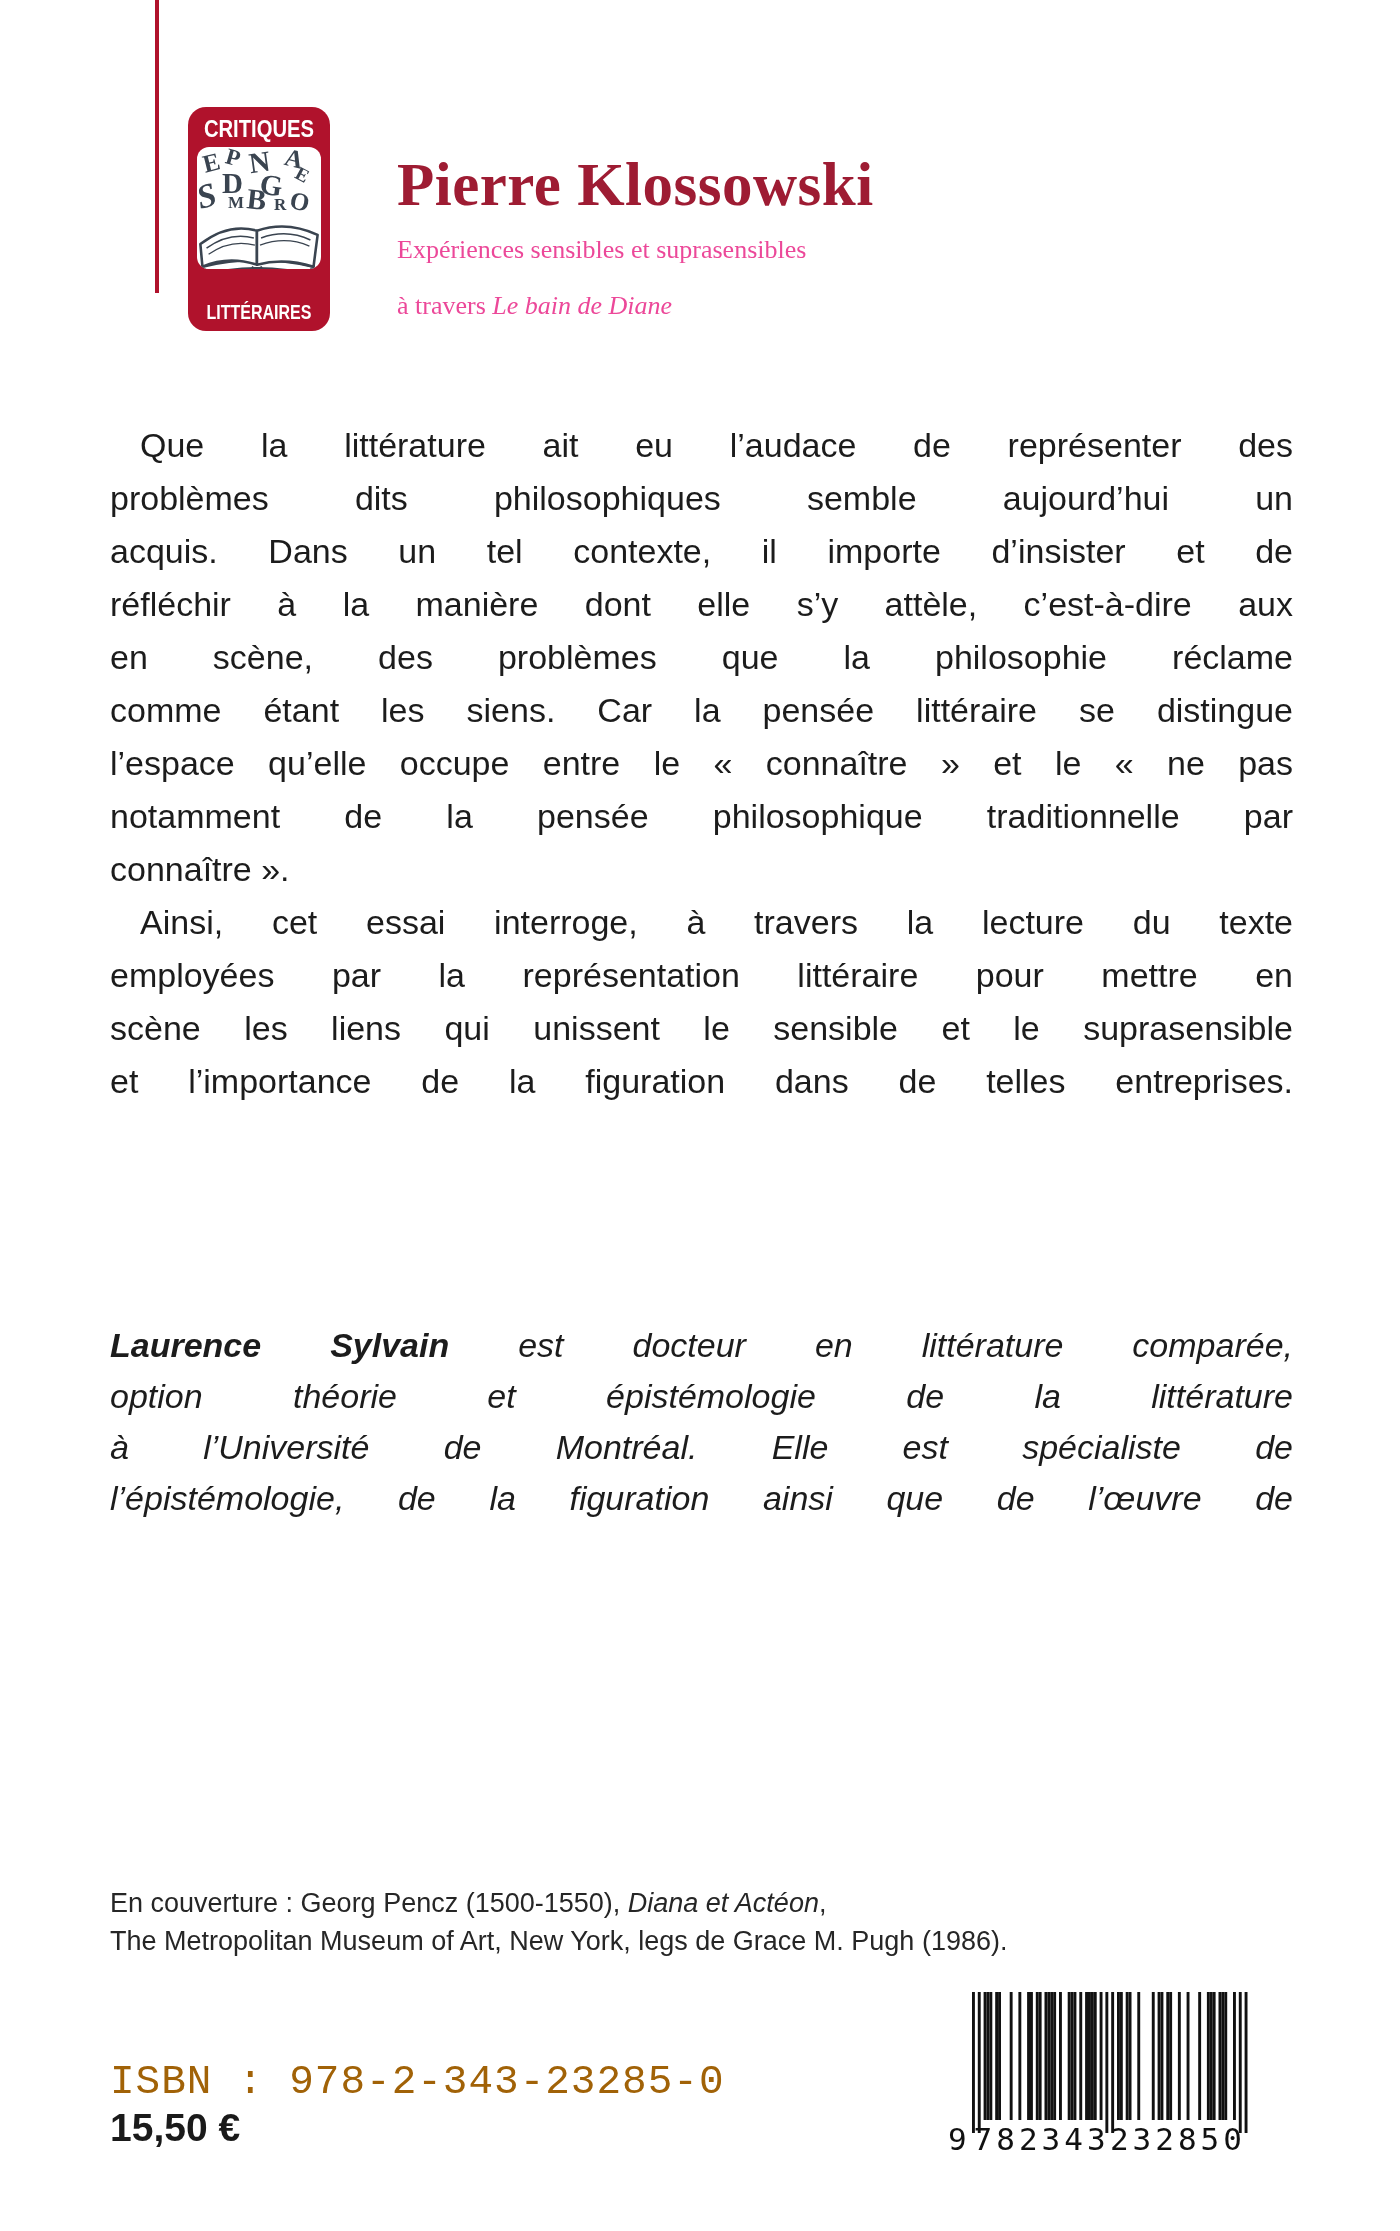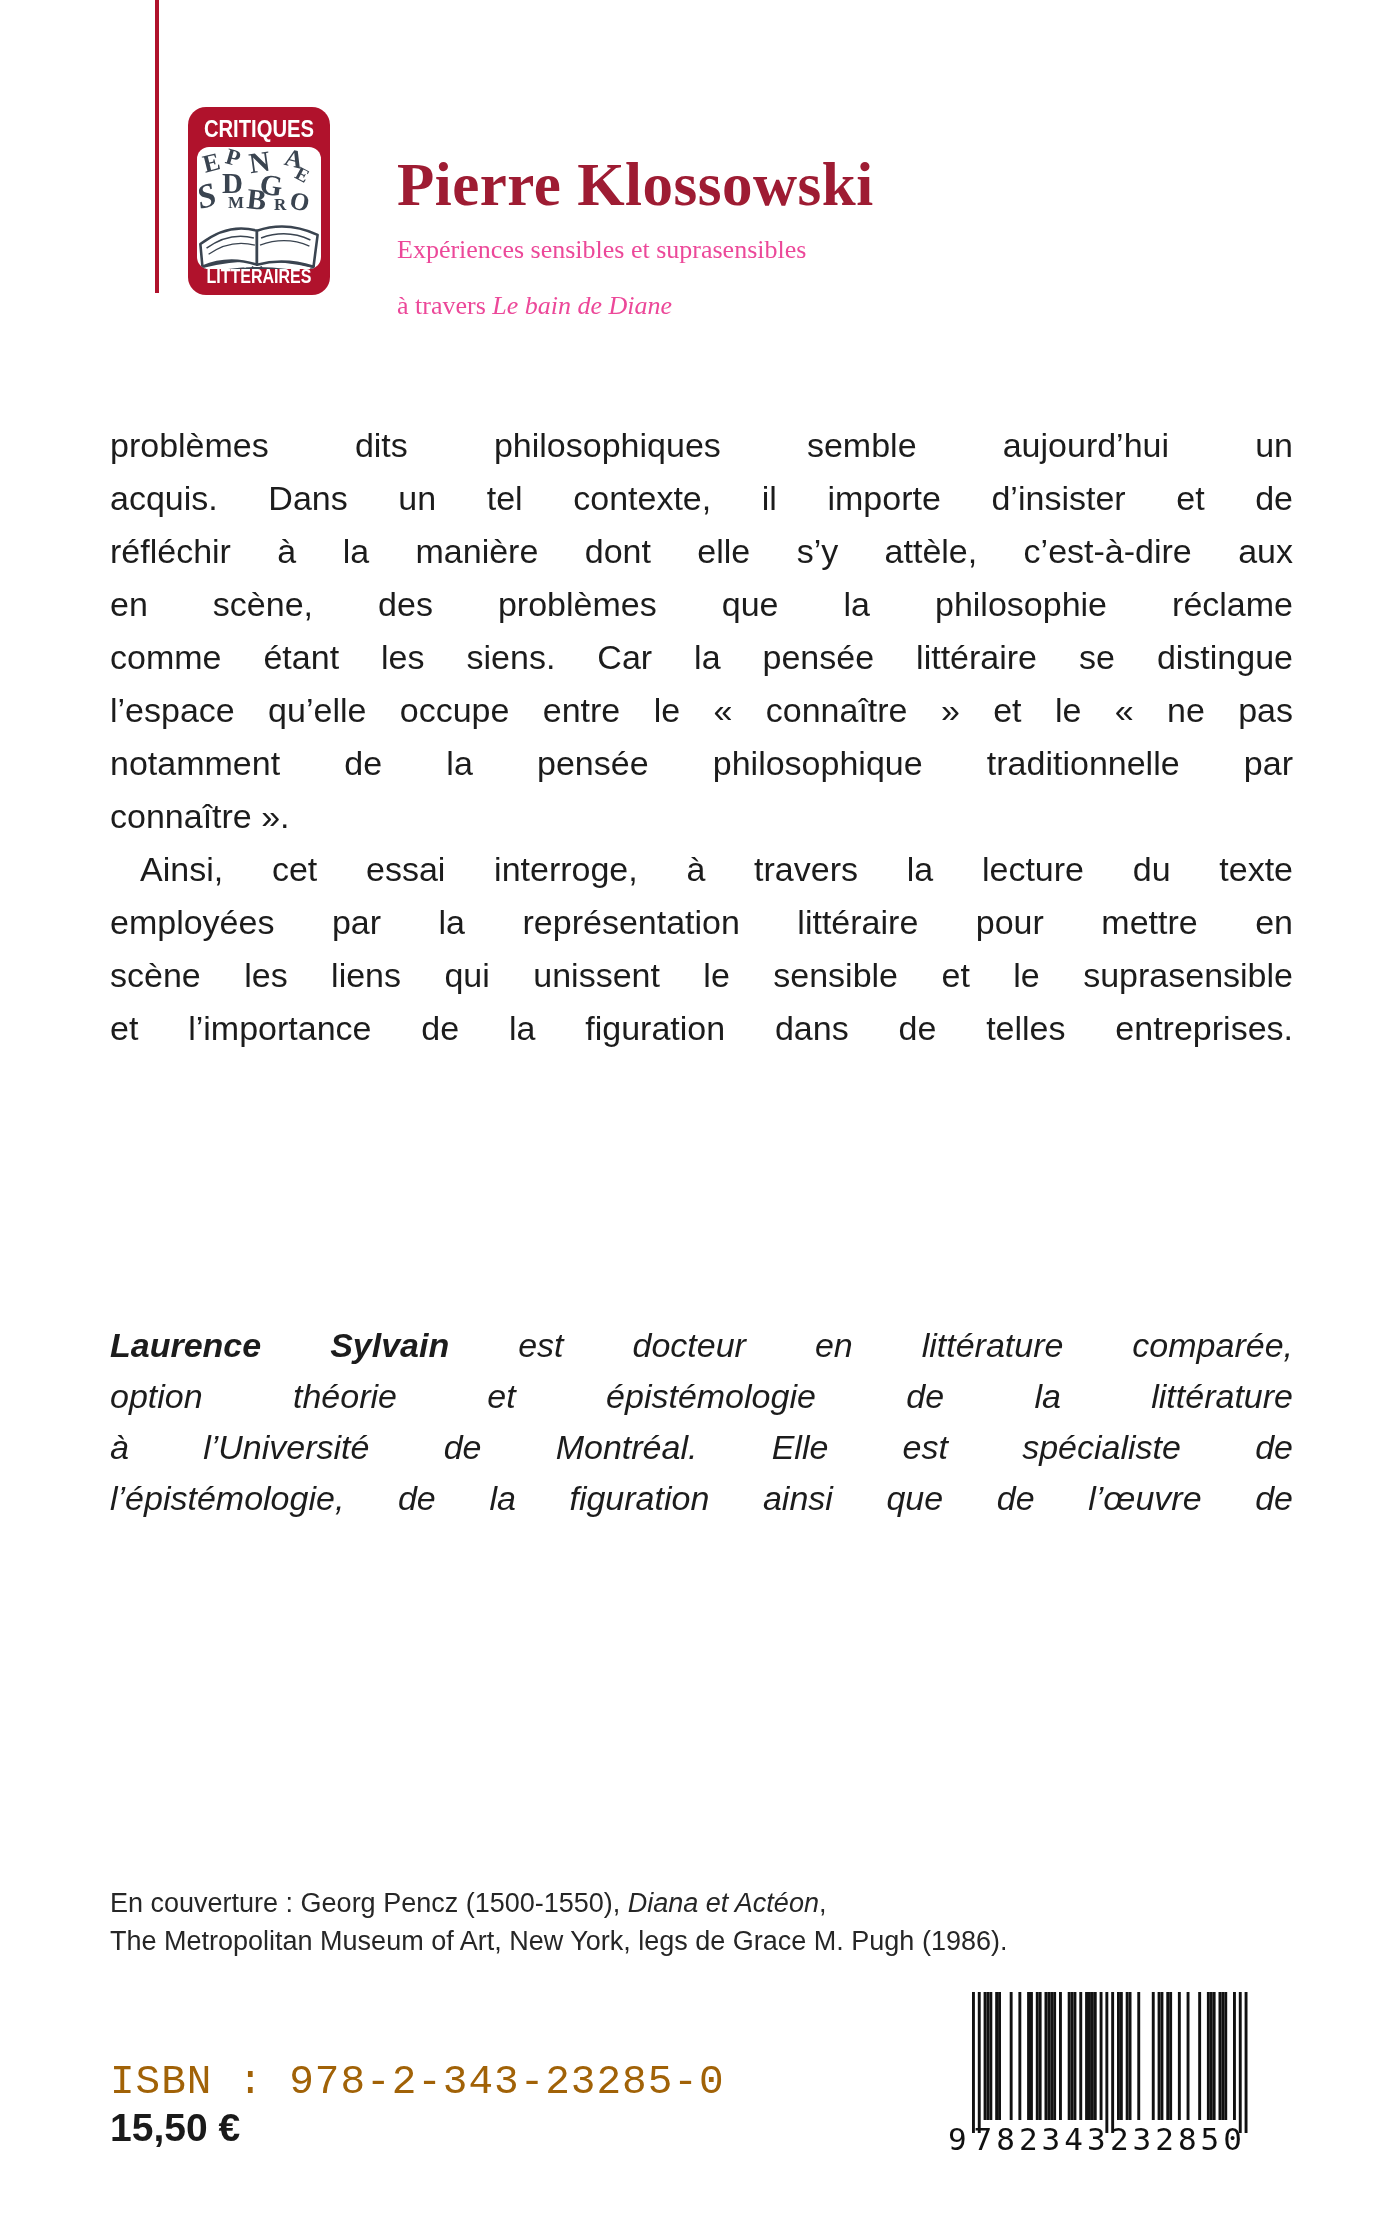--- a/index.html
+++ b/index.html
@@ -6,21 +6,21 @@
   body{
     width:1400px;height:2231px;position:relative;overflow:hidden;
     font-family:"Liberation Sans",sans-serif;color:#1a1a1a;
   }
   .abs{position:absolute;}
 
   
   .accent-line{left:155px;top:0;width:4px;height:293px;background:#b0122c;}
 
   
-  .badge{left:188px;top:107px;width:142px;height:188px;background:#b0122c;border-radius:18px;}
+  .badge{left:188px;top:107px;width:142px;height:224px;background:#b0122c;border-radius:18px;}
   .badge-top{position:absolute;top:9px;left:0;width:100%;text-align:center;color:#fff;
     font-weight:bold;font-size:23px;letter-spacing:0;transform:scaleX(.88);}
   .badge-art{position:absolute;top:40px;left:9px;width:124px;height:122px;background:#fff;
     border-radius:12px;overflow:hidden;}
   .badge-bottom{position:absolute;bottom:7px;left:0;width:100%;text-align:center;color:#fff;
     font-weight:bold;font-size:20px;transform:scaleX(.80);}
   .scatter span{position:absolute;font-family:"Liberation Serif",serif;font-weight:bold;color:#3a4450;line-height:1;}
   .scatter span:nth-child(1){left:6px;top:3px;font-size:25px;transform:rotate(-14deg);}
   .scatter span:nth-child(2){left:29px;top:-1px;font-size:23px;transform:rotate(16deg);}
   .scatter span:nth-child(3){left:52px;top:1px;font-size:29px;transform:rotate(-8deg);}
@@ -103,20 +103,21 @@
   <div class="badge-bottom">LITTÉRAIRES</div>
 </div>
 
 <div class="abs author">Pierre Klossowski</div>
 <div class="abs subtitle">
   <div>Expériences sensibles et suprasensibles</div>
   <div><span>à travers </span><span class="wt">Le bain de Diane</span></div>
 </div>
 
 <div class="abs textblock synopsis">
+    <div class="tline just indent"><span class="seg-n">Que la littérature ait eu l’audace de représenter des</span></div>
     <div class="tline just"><span class="seg-n">problèmes dits philosophiques semble aujourd’hui un</span></div>
     <div class="tline just"><span class="seg-n">acquis. Dans un tel contexte, il importe d’insister et de</span></div>
     <div class="tline just"><span class="seg-n">réfléchir à la manière dont elle s’y attèle, c’est-à-dire aux</span></div>
     <div class="tline just"><span class="seg-n">en scène, des problèmes que la philosophie réclame</span></div>
     <div class="tline just"><span class="seg-n">comme étant les siens. Car la pensée littéraire se distingue</span></div>
     <div class="tline just"><span class="seg-n">l’espace qu’elle occupe entre le « connaître » et le « ne pas</span></div>
     <div class="tline just"><span class="seg-n">notamment de la pensée philosophique traditionnelle par</span></div>
     <div class="tline last"><span class="seg-n">connaître ».</span></div>
     <div class="tline just indent"><span class="seg-n">Ainsi, cet essai interroge, à travers la lecture du texte</span></div>
     <div class="tline just"><span class="seg-n">employées par la représentation littéraire pour mettre en</span></div>

